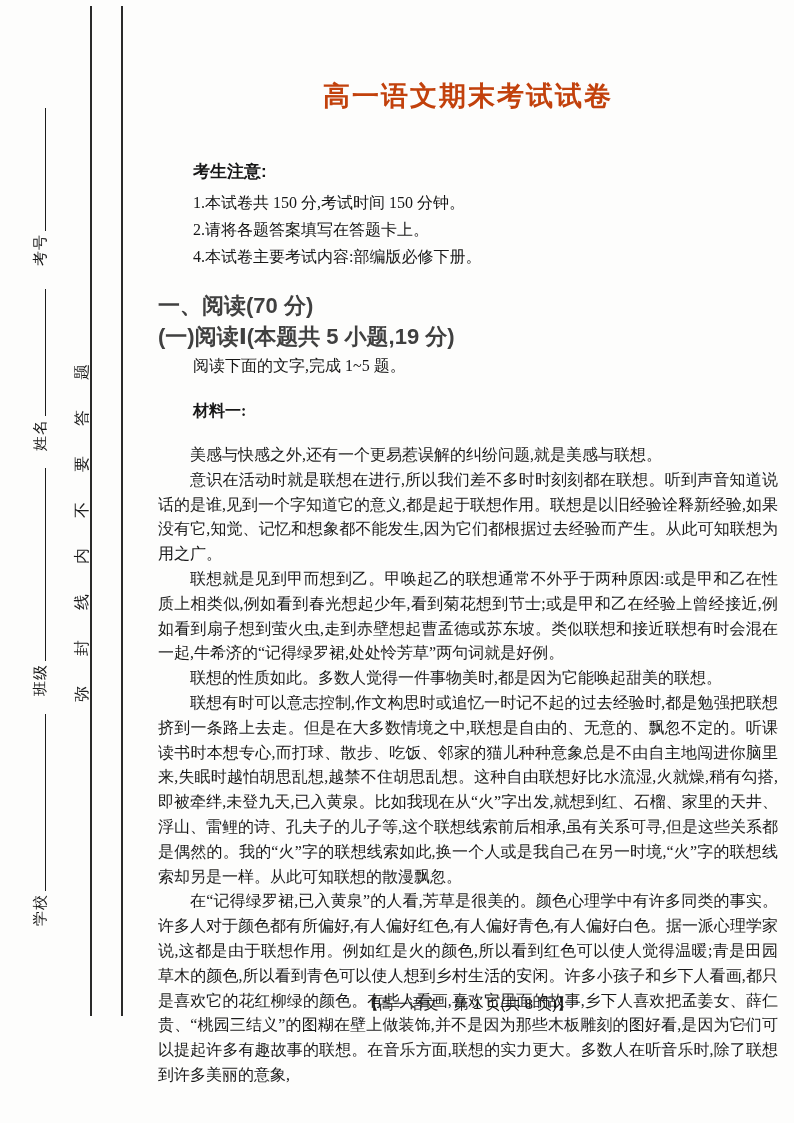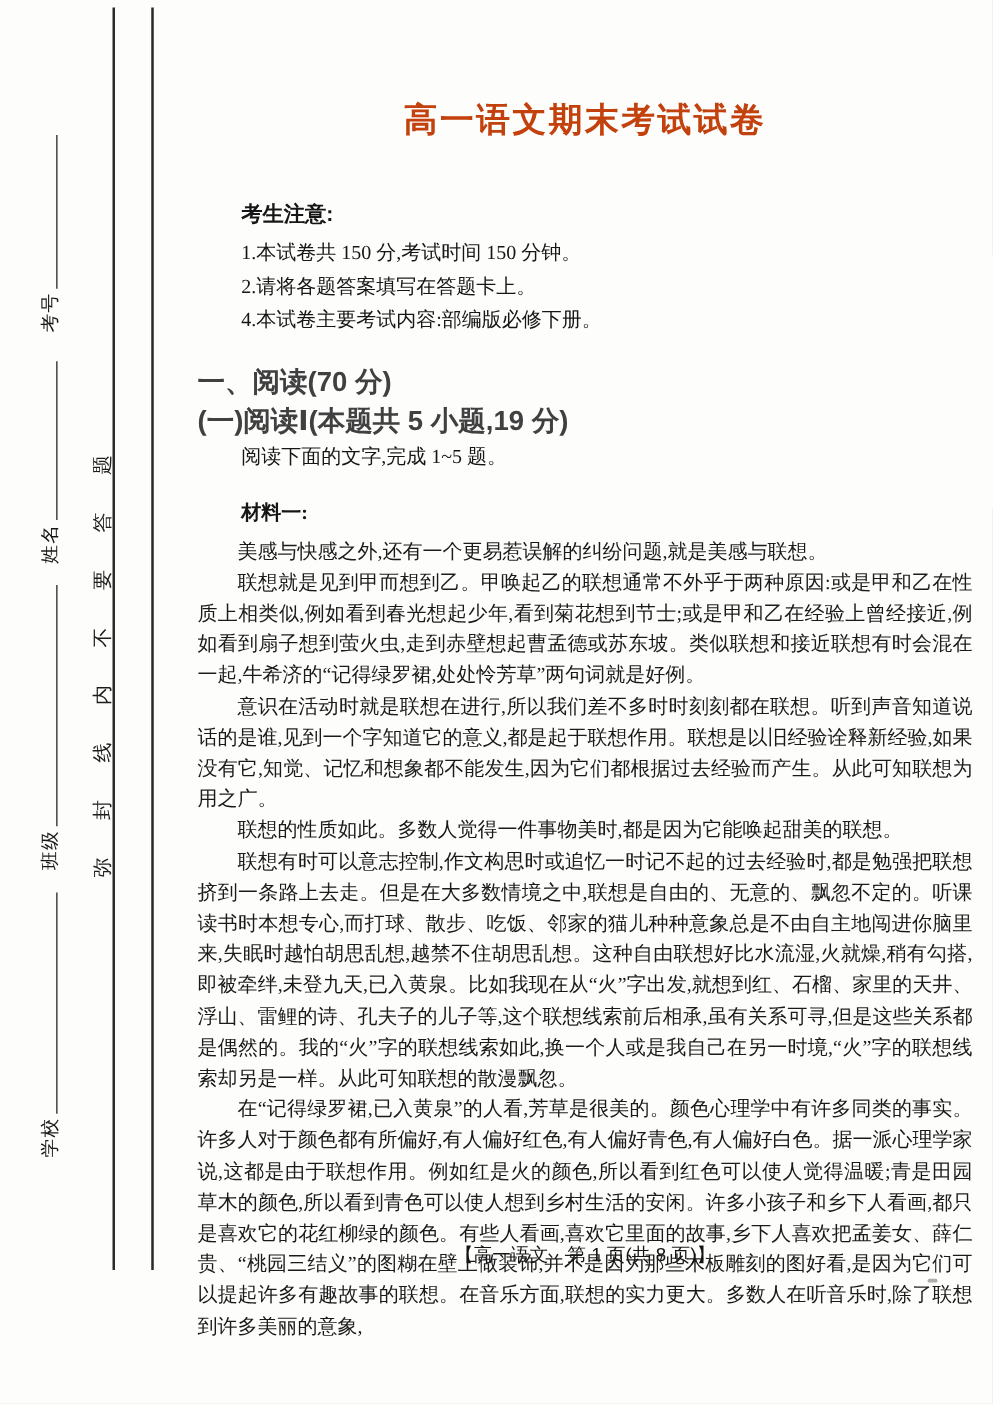--- a/index.html
+++ b/index.html
@@ -52,21 +52,21 @@
 
   .section-heading,.subsection-heading{
     font-family:"Liberation Sans","DejaVu Sans",sans-serif;
     font-weight:700;font-size:22px;line-height:25px;color:#404040;
   }
   .section-heading{margin-top:23px;}
   .subsection-heading{margin-top:6px;}
   .instruction{margin:4px 0 0 35px;font-size:16px;line-height:26px;}
   .material-label{margin:19px 0 0 35px;font-size:16px;font-weight:700;line-height:26px;}
 
-  .body-text{margin-top:6px;}
+  .body-text{margin-top:19px;}
   .body-text p{
     margin:0;font-size:16px;line-height:24.8px;
     text-align:justify;text-justify:inter-ideograph;
     text-indent:2em;color:#1a1a1a;
   }
 
   .footer{
     position:absolute;left:158px;top:995px;width:620px;
     text-align:center;font-size:15px;color:#151515;
     font-family:"Liberation Sans","DejaVu Sans",sans-serif;
@@ -111,22 +111,22 @@
       <div class="notice-item">4.本试卷主要考试内容:部编版必修下册。</div>
     </div>
 
     <div class="section-heading">一、阅读(70 分)</div>
     <div class="subsection-heading">(一)阅读Ⅰ(本题共 5 小题,19 分)</div>
     <div class="instruction">阅读下面的文字,完成 1~5 题。</div>
     <div class="material-label">材料一:</div>
 
     <div class="body-text">
       <p>美感与快感之外,还有一个更易惹误解的纠纷问题,就是美感与联想。</p>
+      <p>意识在活动时就是联想在进行,所以我们差不多时时刻刻都在联想。听到声音知道说话的是谁,见到一个字知道它的意义,都是起于联想作用。联想是以旧经验诠释新经验,如果没有它,知觉、记忆和想象都不能发生,因为它们都根据过去经验而产生。从此可知联想为用之广。</p>
       <p>联想就是见到甲而想到乙。甲唤起乙的联想通常不外乎于两种原因:或是甲和乙在性质上相类似,例如看到春光想起少年,看到菊花想到节士;或是甲和乙在经验上曾经接近,例如看到扇子想到萤火虫,走到赤壁想起曹孟德或苏东坡。类似联想和接近联想有时会混在一起,牛希济的“记得绿罗裙,处处怜芳草”两句词就是好例。</p>
-      <p>意识在活动时就是联想在进行,所以我们差不多时时刻刻都在联想。听到声音知道说话的是谁,见到一个字知道它的意义,都是起于联想作用。联想是以旧经验诠释新经验,如果没有它,知觉、记忆和想象都不能发生,因为它们都根据过去经验而产生。从此可知联想为用之广。</p>
       <p>联想的性质如此。多数人觉得一件事物美时,都是因为它能唤起甜美的联想。</p>
       <p>联想有时可以意志控制,作文构思时或追忆一时记不起的过去经验时,都是勉强把联想挤到一条路上去走。但是在大多数情境之中,联想是自由的、无意的、飘忽不定的。听课读书时本想专心,而打球、散步、吃饭、邻家的猫儿种种意象总是不由自主地闯进你脑里来,失眠时越怕胡思乱想,越禁不住胡思乱想。这种自由联想好比水流湿,火就燥,稍有勾搭,即被牵绊,未登九天,已入黄泉。比如我现在从“火”字出发,就想到红、石榴、家里的天井、浮山、雷鲤的诗、孔夫子的儿子等,这个联想线索前后相承,虽有关系可寻,但是这些关系都是偶然的。我的“火”字的联想线索如此,换一个人或是我自己在另一时境,“火”字的联想线索却另是一样。从此可知联想的散漫飘忽。</p>
       <p>在“记得绿罗裙,已入黄泉”的人看,芳草是很美的。颜色心理学中有许多同类的事实。许多人对于颜色都有所偏好,有人偏好红色,有人偏好青色,有人偏好白色。据一派心理学家说,这都是由于联想作用。例如红是火的颜色,所以看到红色可以使人觉得温暖;青是田园草木的颜色,所以看到青色可以使人想到乡村生活的安闲。许多小孩子和乡下人看画,都只是喜欢它的花红柳绿的颜色。有些人看画,喜欢它里面的故事,乡下人喜欢把孟姜女、薛仁贵、“桃园三结义”的图糊在壁上做装饰,并不是因为那些木板雕刻的图好看,是因为它们可以提起许多有趣故事的联想。在音乐方面,联想的实力更大。多数人在听音乐时,除了联想到许多美丽的意象,</p>
     </div>
   </div>
 
   <div class="footer">【高一语文　第 1 页(共 8 页)】</div>
 
   <div class="speck"></div>
 </div>

